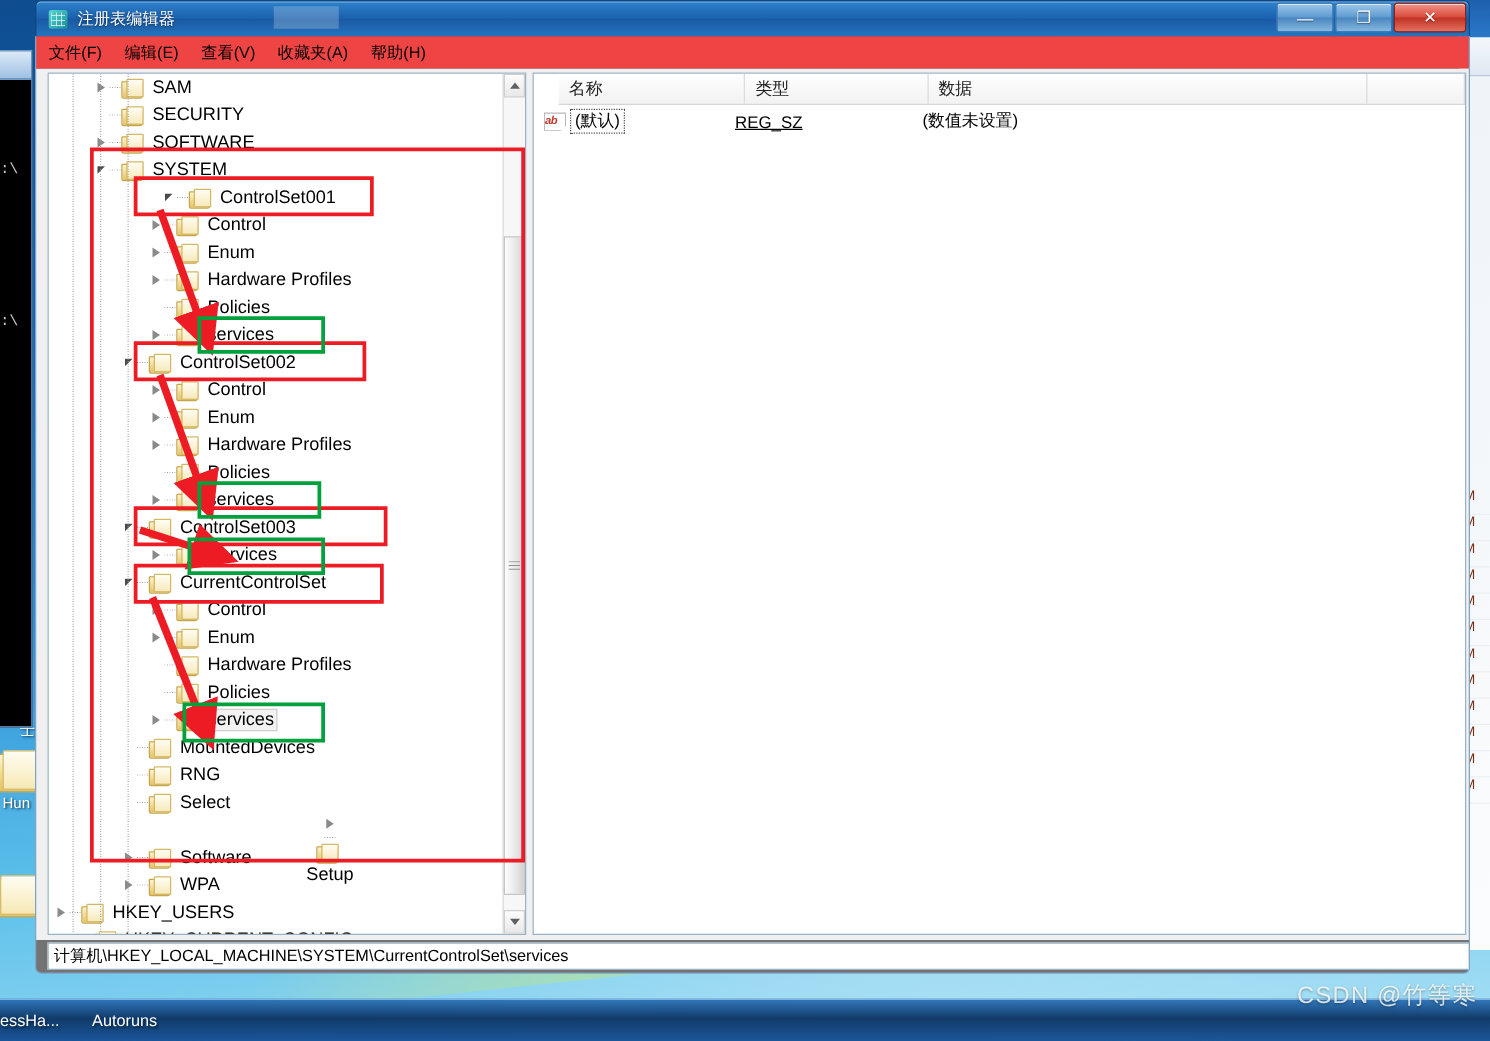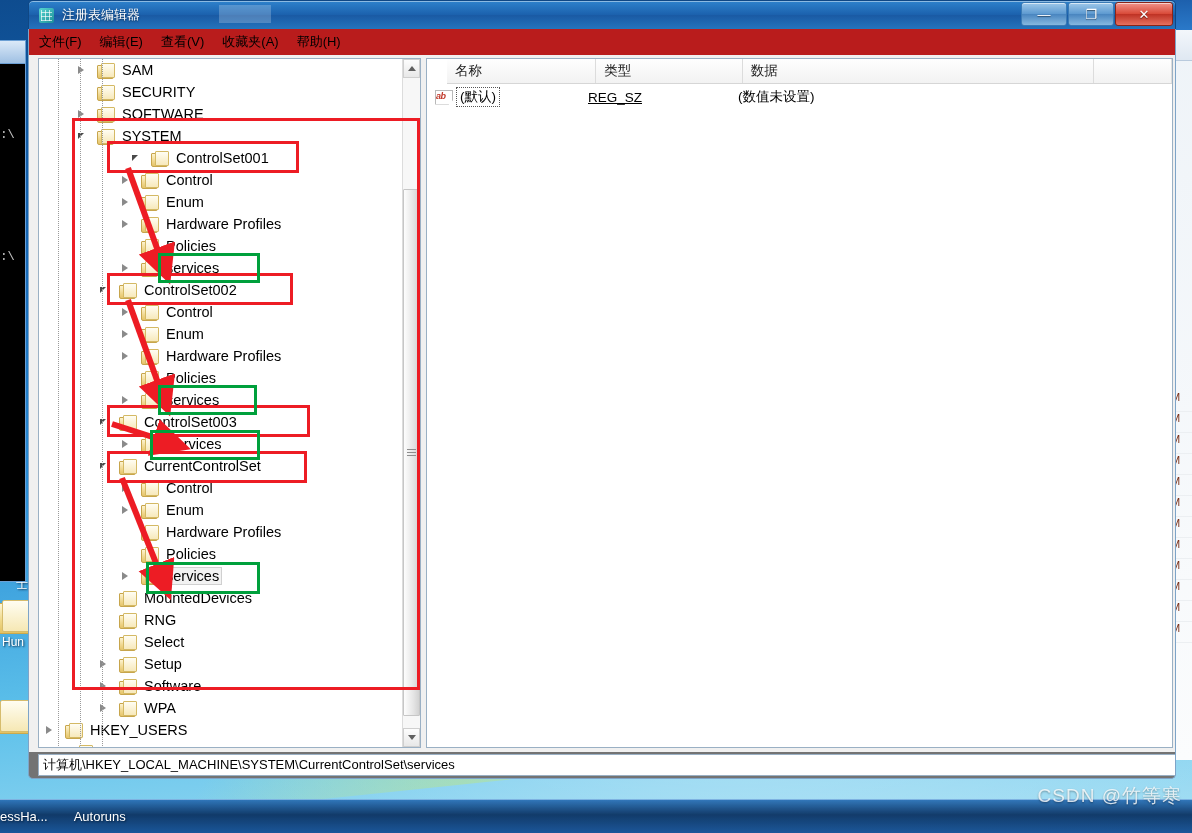--- a/index.html
+++ b/index.html
@@ -54,21 +54,21 @@
                repeating-linear-gradient(90deg,rgba(255,255,255,.65) 0 1px,transparent 1px 4px);}
   #titlebar .ttl{color:#fff;font-size:13px;text-shadow:0 1px 2px rgba(0,0,0,.55);}
   #titlebar .ghost{position:absolute;left:190px;top:4px;width:52px;height:18px;background:rgba(255,255,255,.22);}
   .winbtns{position:absolute;right:2px;top:1px;display:flex;}
   .winbtn{width:44px;height:22px;margin-left:1px;border:1px solid #3a7ab5;border-radius:3px;
     background:linear-gradient(180deg,#9ec8ea,#5f9bd1 48%,#4a86c0 52%,#86b8e0);
     display:flex;align-items:center;justify-content:center;color:#fff;font-size:13px;
     text-shadow:0 1px 1px rgba(0,0,0,.5);box-shadow:inset 0 1px 0 rgba(255,255,255,.6);}
   .winbtn.close{width:56px;border:1px solid #8a2418;
     background:linear-gradient(180deg,#f2938a,#d94c3b 48%,#bf3325 52%,#e4705f);}
-  #menubar{height:26px;background:#b91c1c;border-left:1px solid #7ea4c8;border-right:1px solid #7ea4c8;
+  #menubar{height:26px;background:#ef4444;border-left:1px solid #7ea4c8;border-right:1px solid #7ea4c8;
     display:flex;align-items:center;padding-left:10px;}
   #menubar .mi{font-size:13px;color:#000;margin-right:18px;}
   #body{position:relative;height:694px;background:#f0f0f0;
     border-left:1px solid #7ea4c8;border-right:1px solid #7ea4c8;display:flex;padding:3px 0 0 9px;}
   #treepane{position:relative;width:381px;height:688px;background:#fff;border:1px solid #9ab0c4;overflow:hidden;}
   #treeinner{position:absolute;left:0;top:0;right:17px;bottom:0;overflow:hidden;}
   .trow{height:22px;display:flex;align-items:center;font-size:14.5px;color:#000;white-space:nowrap;position:relative;}
   .exp{width:12px;height:22px;display:flex;align-items:center;justify-content:center;flex:0 0 12px;}
   .exp i{display:block;width:0;height:0;border-style:solid;}
   .exp.closed i{border-width:4px 0 4px 6px;border-color:transparent transparent transparent #8a8a8a;}
@@ -386,21 +386,21 @@
             <div class="dots"></div>
             <div class="fold"></div>
             <span class="tlabel">RNG</span>
           </div>
           <div class="trow" style="padding-left: 58px;">
             <div class="exp "></div>
             <div class="dots"></div>
             <div class="fold"></div>
             <span class="tlabel">Select</span>
           </div>
-          <div class="trow" style="padding-left: 58px;">
+          <div class="trow" style="padding-left: 86px; flex-direction: column;">
             <div class="exp closed">
               <i></i>
             </div>
             <div class="dots"></div>
             <div class="fold"></div>
             <span class="tlabel">Setup</span>
           </div>
           <div class="trow" style="padding-left: 58px;">
             <div class="exp closed">
               <i></i>

